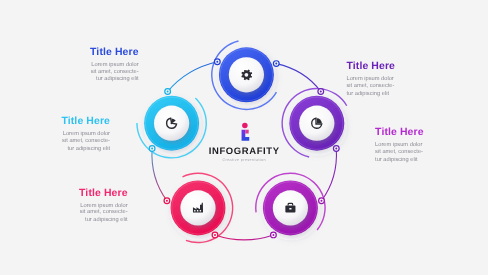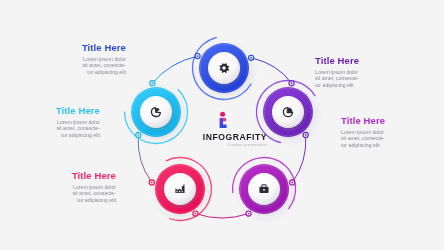--- a/index.html
+++ b/index.html
@@ -4,21 +4,21 @@
 <style>
   html,body{margin:0;padding:0;}
   body{width:444px;height:250px;background:#f4f4f5;font-family:"Liberation Sans",sans-serif;overflow:hidden;}
   #stage{position:relative;width:444px;height:212px;background:#f4f4f5;}
   svg.layer{position:absolute;left:0;top:0;width:444px;height:250px;}
   .txtblock{position:absolute;width:86px;}
   .txtblock .ttl{font-size:9.5px;font-weight:bold;line-height:11px;margin:0 0 3px 0;letter-spacing:.1px;}
   .txtblock .bdy{font-size:5.2px;line-height:6.4px;color:#8a8a93;margin:0;}
   .tb-left{text-align:right;}
   .tb-right{text-align:left;}
-  #logo{position:absolute;left:177px;top:110px;width:90px;text-align:right;}
+  #logo{position:absolute;left:177px;top:110px;width:90px;text-align:center;}
   #logo .lgname{font-size:8.6px;font-weight:bold;color:#1c1c22;letter-spacing:.55px;margin:2px 0 0 0;}
   #logo .lgsub{font-size:3.4px;color:#a9a9b2;letter-spacing:.35px;margin:1px 0 0 0;}
   .lgmark{height:20px;position:relative;}
 </style>
 </head>
 <body>
 
 <div id="stage">
 
   <svg class="layer" viewBox="0 0 444 250">

